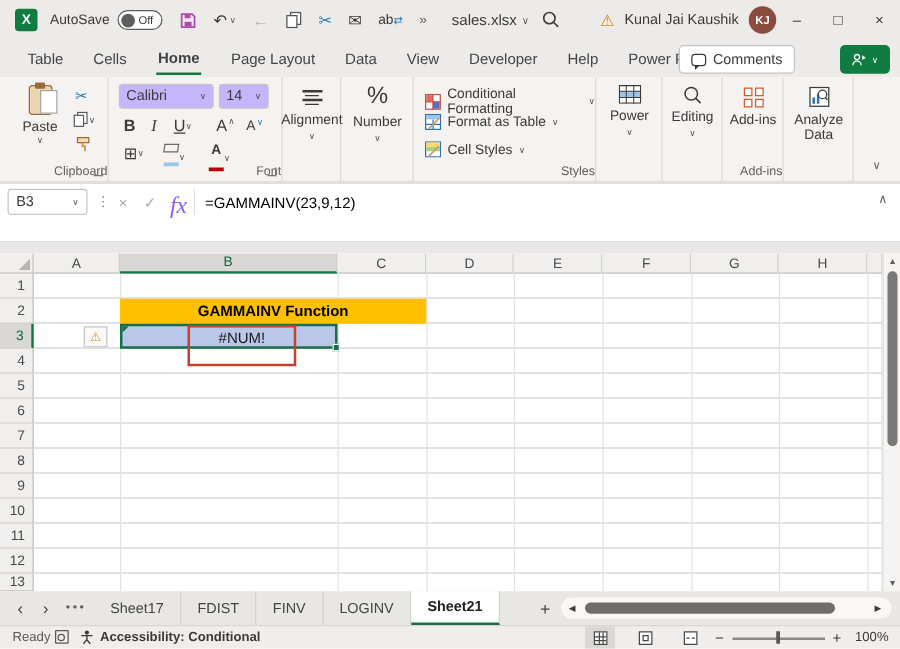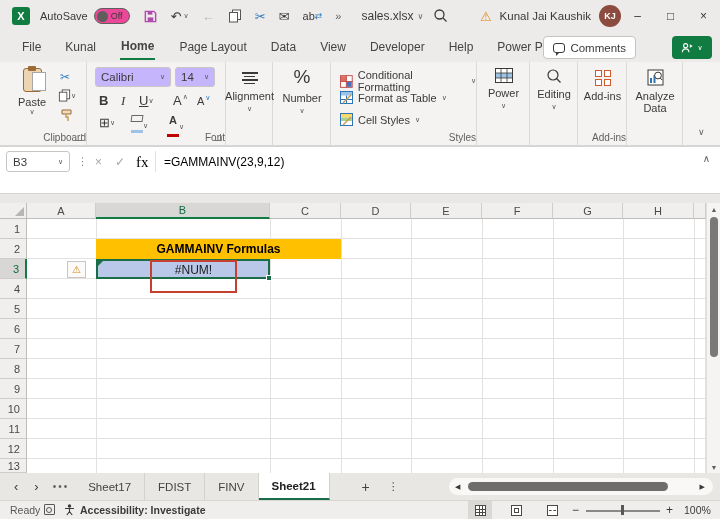--- a/index.html
+++ b/index.html
@@ -3,21 +3,21 @@
 <meta charset="utf-8">
 <style>
 * { box-sizing: border-box; margin: 0; padding: 0; }
 body { margin:0; background:#fff; }
 .app { position:relative; width:720px; height:519px; font-family:"Liberation Sans",sans-serif; background:#fff; overflow:hidden; font-size:12px; color:#3b3a39;}
 
 
 .titlebar{position:absolute;top:0;left:0;right:0;height:32px;background:#edebe9;display:flex;align-items:center;}
 .xl-logo{margin-left:12px;width:18px;height:18px;background:#107c41;border-radius:3px;color:#fff;font-weight:bold;font-size:11px;display:flex;align-items:center;justify-content:center;}
 .autosave-label{margin-left:10px;font-size:11px;color:#3b3a39;}
-.toggle{margin-left:6px;width:36px;height:16px;border:1px solid #605e5c;border-radius:9px;background:#ec4899;display:flex;align-items:center;}
+.toggle{margin-left:6px;width:36px;height:16px;border:1px solid #605e5c;border-radius:9px;background:#ffffff;display:flex;align-items:center;}
 .toggle .knob{width:11px;height:11px;border-radius:50%;background:#605e5c;margin-left:2px;}
 .toggle .state{font-size:9px;color:#3b3a39;margin-left:3px;}
 .qat{display:flex;align-items:center;}
 .qat-btn{margin-left:13px;display:flex;align-items:center;font-size:13px;color:#3b3a39;}
 .qat-btn .chev{font-size:7px;margin-left:2px;color:#605e5c;}
 .disabled{color:#b8b6b4 !important;}
 .scissors{color:#2b7bbf;}
 .filename{margin-left:20px;font-size:12px;color:#3b3a39;display:flex;align-items:center;}
 .filename .chev{font-size:8px;margin-left:4px;color:#605e5c;}
 .search-btn{position:absolute;left:433px;top:8px;}
@@ -59,21 +59,21 @@
 .addins-ic{display:grid;grid-template-columns:7px 7px;grid-template-rows:7px 7px;gap:2px;}
 .addins-ic span{border:1.5px solid #cf5a2d;background:#fff;}
 .collapse-chev{position:absolute;left:698px;bottom:8px;font-size:9px;color:#605e5c;}
 
 
 .formulabar{position:absolute;top:146px;left:0;right:0;height:48px;background:#fff;border-top:1px solid #d6d4d2;border-bottom:1px solid #d6d4d2;}
 .namebox{position:absolute;left:6px;top:4px;width:64px;height:21px;border:1px solid #c8c6c4;border-radius:3px;background:#fff;display:flex;align-items:center;justify-content:space-between;padding:0 6px;font-size:11.5px;}
 .fb-dots{position:absolute;left:77px;top:8px;color:#8a8886;font-size:11px;}
 .fb-x{position:absolute;left:95px;top:8px;color:#a8a6a4;font-size:12px;}
 .fb-check{position:absolute;left:115px;top:8px;color:#a8a6a4;font-size:12px;}
-.fb-fx{position:absolute;left:136px;top:7px;font-family:"Liberation Serif",serif;font-size:15px;color:#000000;}
+.fb-fx{position:absolute;left:136px;top:7px;font-family:"Liberation Serif",serif;font-style:italic;font-size:19px;color:#8b5cf6;}
 .fb-sep{position:absolute;left:155px;top:4px;width:1px;height:21px;background:#e1dfdd;}
 .fb-formula{position:absolute;left:164px;top:8px;font-size:12px;color:#000;}
 .fb-collapse{position:absolute;right:10px;top:6px;font-size:10px;color:#605e5c;}
 .gridgap{position:absolute;top:194px;left:0;right:0;height:9px;background:#eae8e6;}
 
 
 .grid{position:absolute;top:203px;left:0;width:720px;height:270px;background:#fff;}
 .corner{position:absolute;left:0;top:0;width:27px;height:16px;background:#f0efed;border-right:1px solid #bfbdbb;border-bottom:1px solid #bfbdbb;}
 .corner:after{content:"";position:absolute;right:2px;bottom:2px;border-left:9px solid transparent;border-bottom:9px solid #b8b6b4;}
 .colhdr{position:absolute;top:0;height:16px;background:#f0efed;border-right:1px solid #cfcdcb;border-bottom:1px solid #bfbdbb;font-size:11px;color:#4a4a4a;display:flex;align-items:center;justify-content:center;}
@@ -195,24 +195,24 @@
       <span class="username">Kunal Jai Kaushik</span>
       <span class="avatar">KJ</span>
       <span class="winbtn">–</span>
       <span class="winbtn">□</span>
       <span class="winbtn">×</span>
     </div>
   </div>
 
   <div class="menubar">
     <span class="mtab">
-        <span>File</span>
-      </span>
-    <span class="mtab">
-        <span>Kunal</span>
+        <span>Table</span>
+      </span>
+    <span class="mtab">
+        <span>Cells</span>
       </span>
     <span class="mtab active">
         <span>Home</span>
       </span>
     <span class="mtab">
         <span>Page Layout</span>
       </span>
     <span class="mtab">
         <span>Data</span>
       </span>
@@ -458,21 +458,21 @@
     <div class="rowhdr" style="top:136px;">7</div>
     <div class="rowhdr" style="top:156px;">8</div>
     <div class="rowhdr" style="top:176px;">9</div>
     <div class="rowhdr" style="top:196px;">10</div>
     <div class="rowhdr" style="top:216px;">11</div>
     <div class="rowhdr" style="top:236px;">12</div>
     <div class="rowhdr" style="top:256px;height:14px;overflow:hidden;">13</div>
 
     <div class="cellarea"></div>
 
-    <div class="banner">GAMMAINV Formulas</div>
+    <div class="banner">GAMMAINV Function</div>
     <div class="selcell">
       <span class="tri"></span>
       <span class="fillhandle"></span>
     </div>
     <div class="redbox">#NUM!</div>
     <div class="warnbtn">
         <span>⚠</span>
       </div>
 
     <div class="vscroll">
@@ -482,39 +482,40 @@
     </div>
   </div>
 
   <div class="tabbar">
     <span class="tnav first">‹</span>
     <span class="tnav">›</span>
     <span class="tdots">•••</span>
     <span class="stab">Sheet17</span>
     <span class="stab">FDIST</span>
     <span class="stab">FINV</span>
+    <span class="stab">LOGINV</span>
     <span class="stab active">Sheet21</span>
     <span class="tplus">+</span>
     <span class="tmenu">⋮</span>
     <div class="hscroll">
       <span class="arrow">◀</span>
       <span class="hthumb"></span>
       <span class="arrow hright">▶</span>
     </div>
   </div>
 
   <div class="statusbar">
     <span class="sb-ready">Ready</span>
     <span class="macro-ic"></span>
     <span class="sb-access">
       <svg width="11" height="12" viewBox="0 0 11 12">
           <circle cx="5.5" cy="2" r="1.7" fill="#3b3a39"></circle>
           <path d="M1 4.5h9M5.5 4.5v3.2M5.5 7.7L2.8 11M5.5 7.7L8.2 11" fill="none" stroke="#3b3a39" stroke-width="1.1"></path>
         </svg>
-      <span>Accessibility: Investigate</span>
+      <span>Accessibility: Conditional</span>
     </span>
     <span class="viewbtn active" style="left:468px;">
         <span class="vi grid9"></span>
       </span>
     <span class="viewbtn" style="left:504px;">
         <span class="vi pagelay"></span>
       </span>
     <span class="viewbtn" style="left:540px;">
         <span class="vi pagebrk"></span>
       </span>

